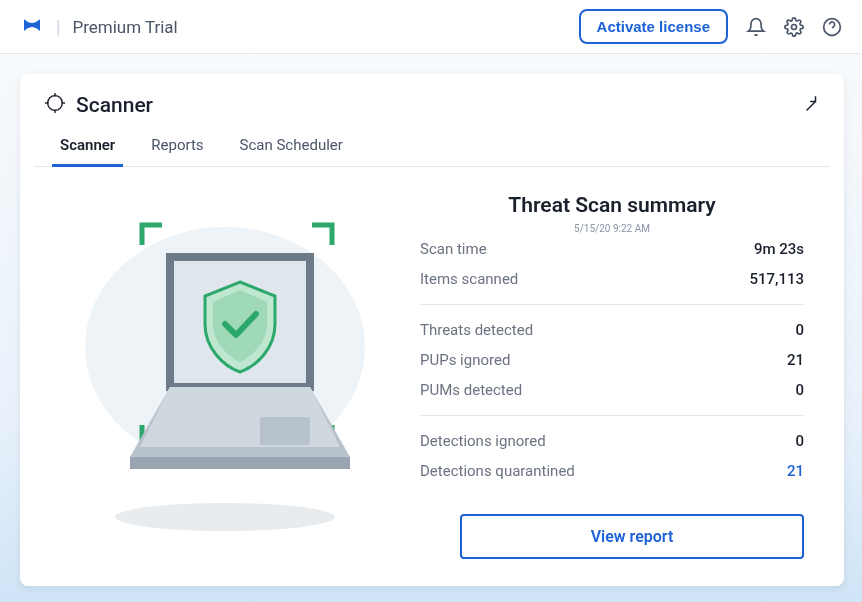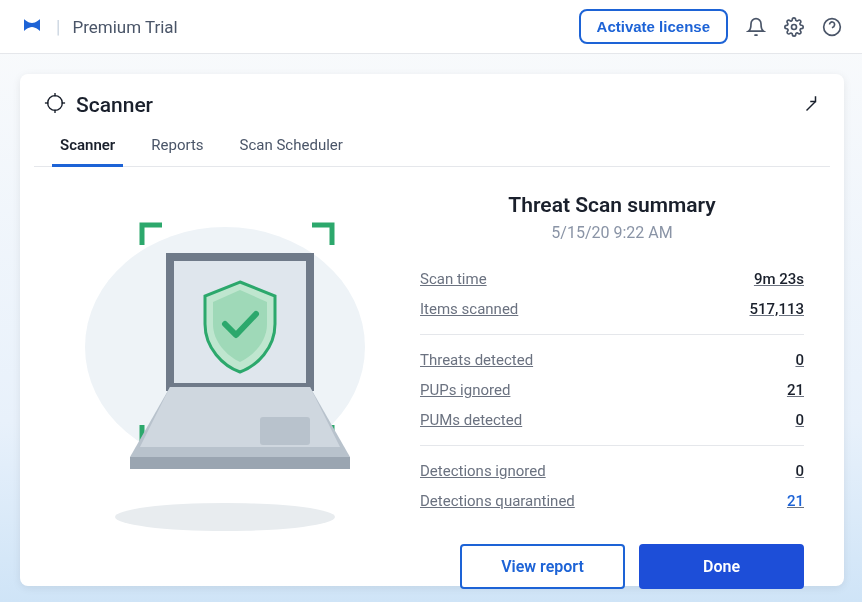--- a/index.html
+++ b/index.html
@@ -127,31 +127,29 @@
   }
   .summary h2 {
     text-align: center;
     font-size: 21px;
     font-weight: 600;
     color: #1a202c;
   }
   .summary .timestamp {
     text-align: center;
     color: #8a94a6;
-    font-size: 16px;
+    font-size: 10px;
     margin-top: 6px;
-    margin-bottom: 22px;
   }
   .row {
     display: flex;
     justify-content: space-between;
     padding: 6px 0;
     font-size: 15px;
     color: #6b7280;
-    text-decoration: underline;
   }
   .row .value {
     color: #1a202c;
     font-weight: 500;
   }
   .row .value.link {
     color: #1d63d6;
   }
   .divider {
     border-top: 1px solid #e5e7eb;
@@ -309,17 +307,16 @@
         <span>Detections ignored</span>
         <span class="value">0</span>
       </div>
       <div class="row">
         <span>Detections quarantined</span>
         <span class="value link">21</span>
       </div>
 
       <div class="actions">
         <div class="btn btn-outline">View report</div>
-        <div class="btn btn-primary">Done</div>
       </div>
     </div>
   </div>
 </div>
 
 </body></html>

